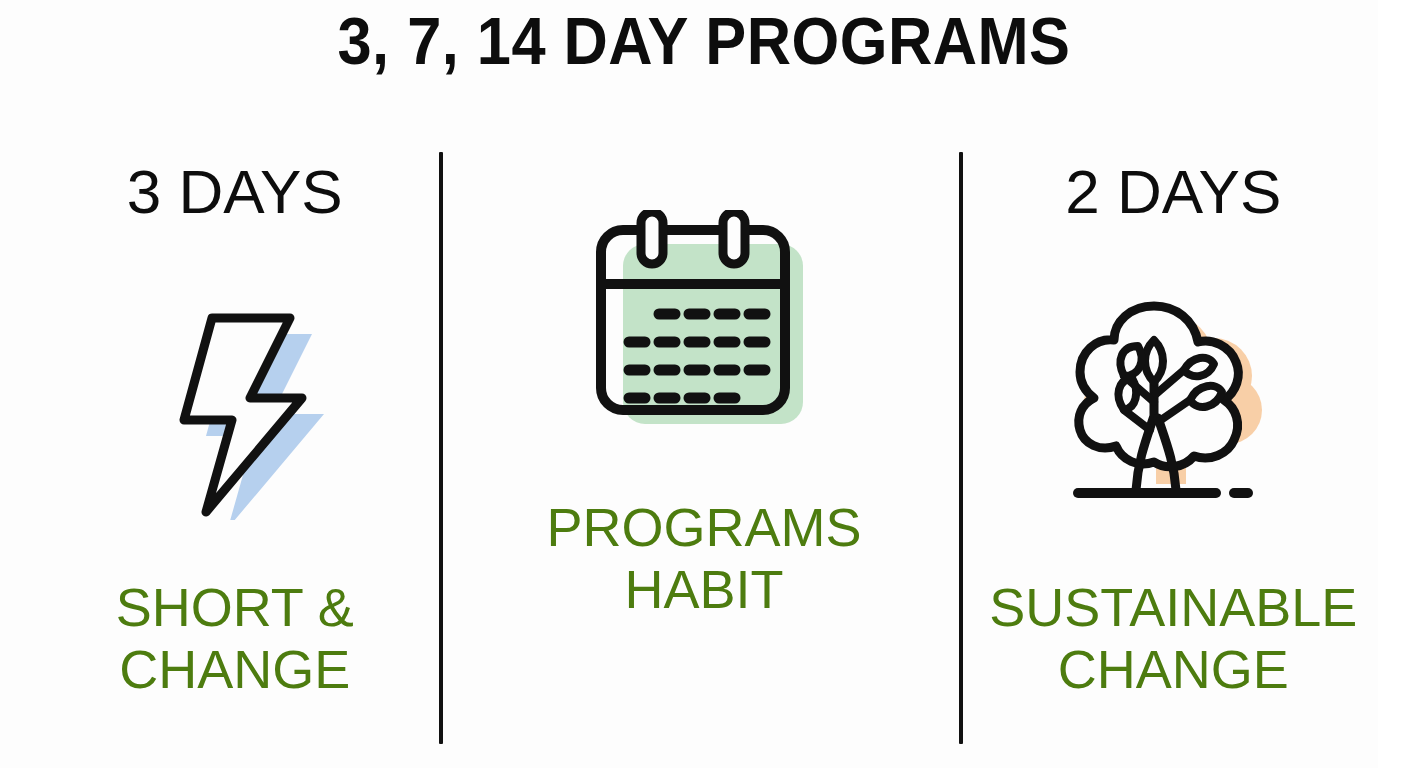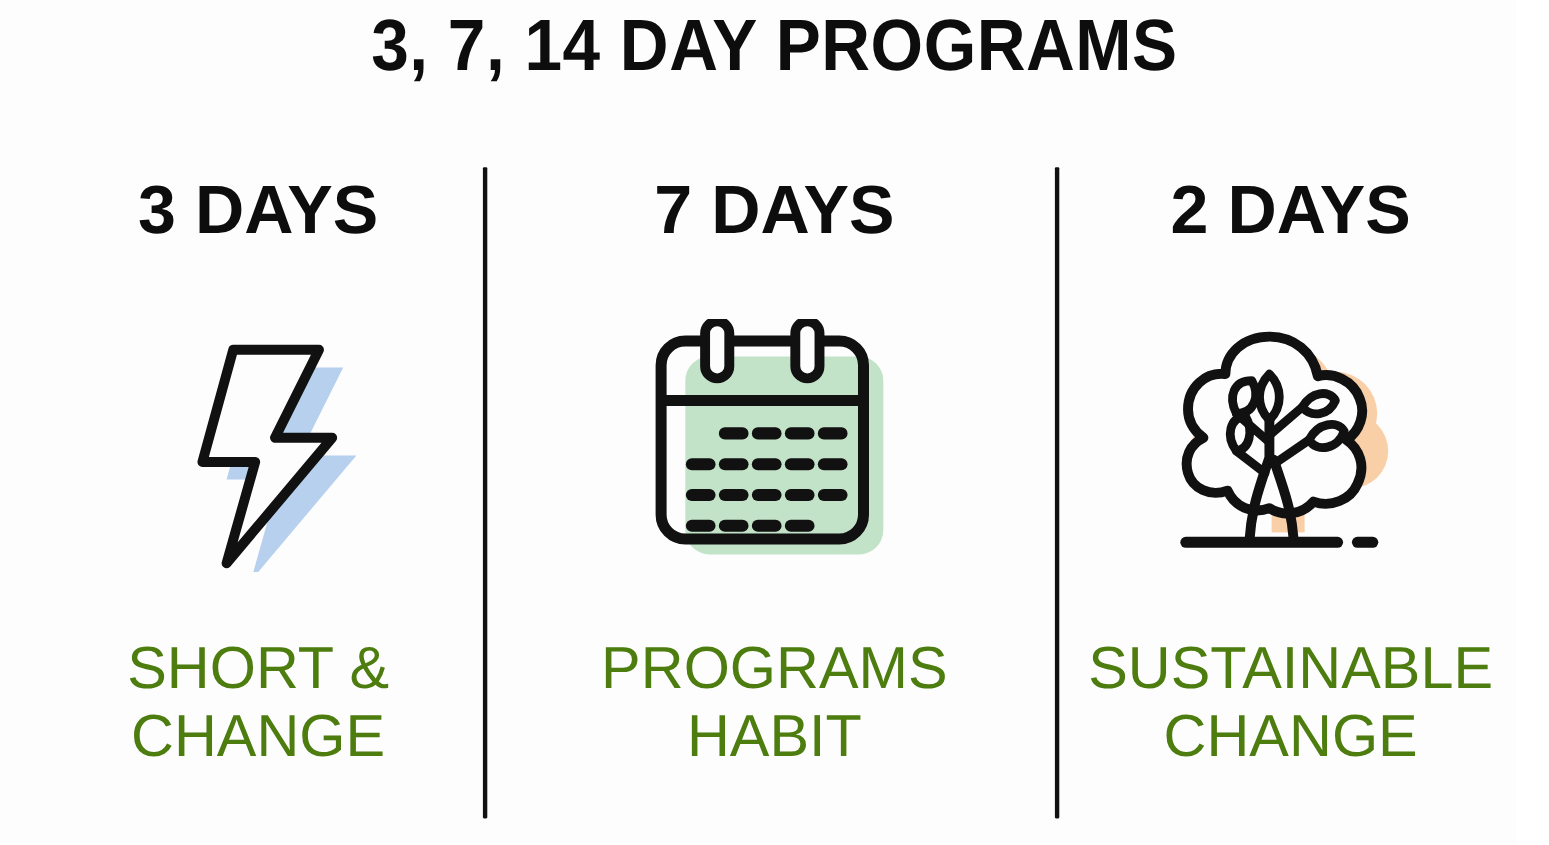--- a/index.html
+++ b/index.html
@@ -68,21 +68,21 @@
     background: #111111;
     border-radius: 1px;
   }
   .divider.d1 { left: 439px; }
   .divider.d2 { left: 959px; }
 
   
   .col-head {
     margin-top: 8px;
     font-size: 62px;
-    font-weight: 700;
+    font-weight: 400;
     letter-spacing: 0px;
     line-height: 72px;
     color: #0d0d0d;
     white-space: nowrap;
   }
 
   
   .icon-wrap {
     margin-top: 62px;
     height: 230px;
@@ -129,21 +129,20 @@
         </svg>
       </div>
 
       <div class="caption">
         <span class="line">SHORT &amp;</span>
         <span class="line">CHANGE</span>
       </div>
     </div>
 
     <div class="col">
-      <div class="col-head">7 DAYS</div>
 
       <div class="icon-wrap">
         <svg width="230" height="230" viewBox="0 0 230 230" aria-hidden="true">
 
           <rect x="34" y="34" width="180" height="180" rx="22" ry="22" fill="#c3e3c8"></rect>
 
           <rect x="12" y="20" width="184" height="180" rx="22" ry="22" fill="none" stroke="#111111" stroke-width="10"></rect>
 
           <line x1="14" y1="74" x2="194" y2="74" stroke="#111111" stroke-width="10"></line>
 

